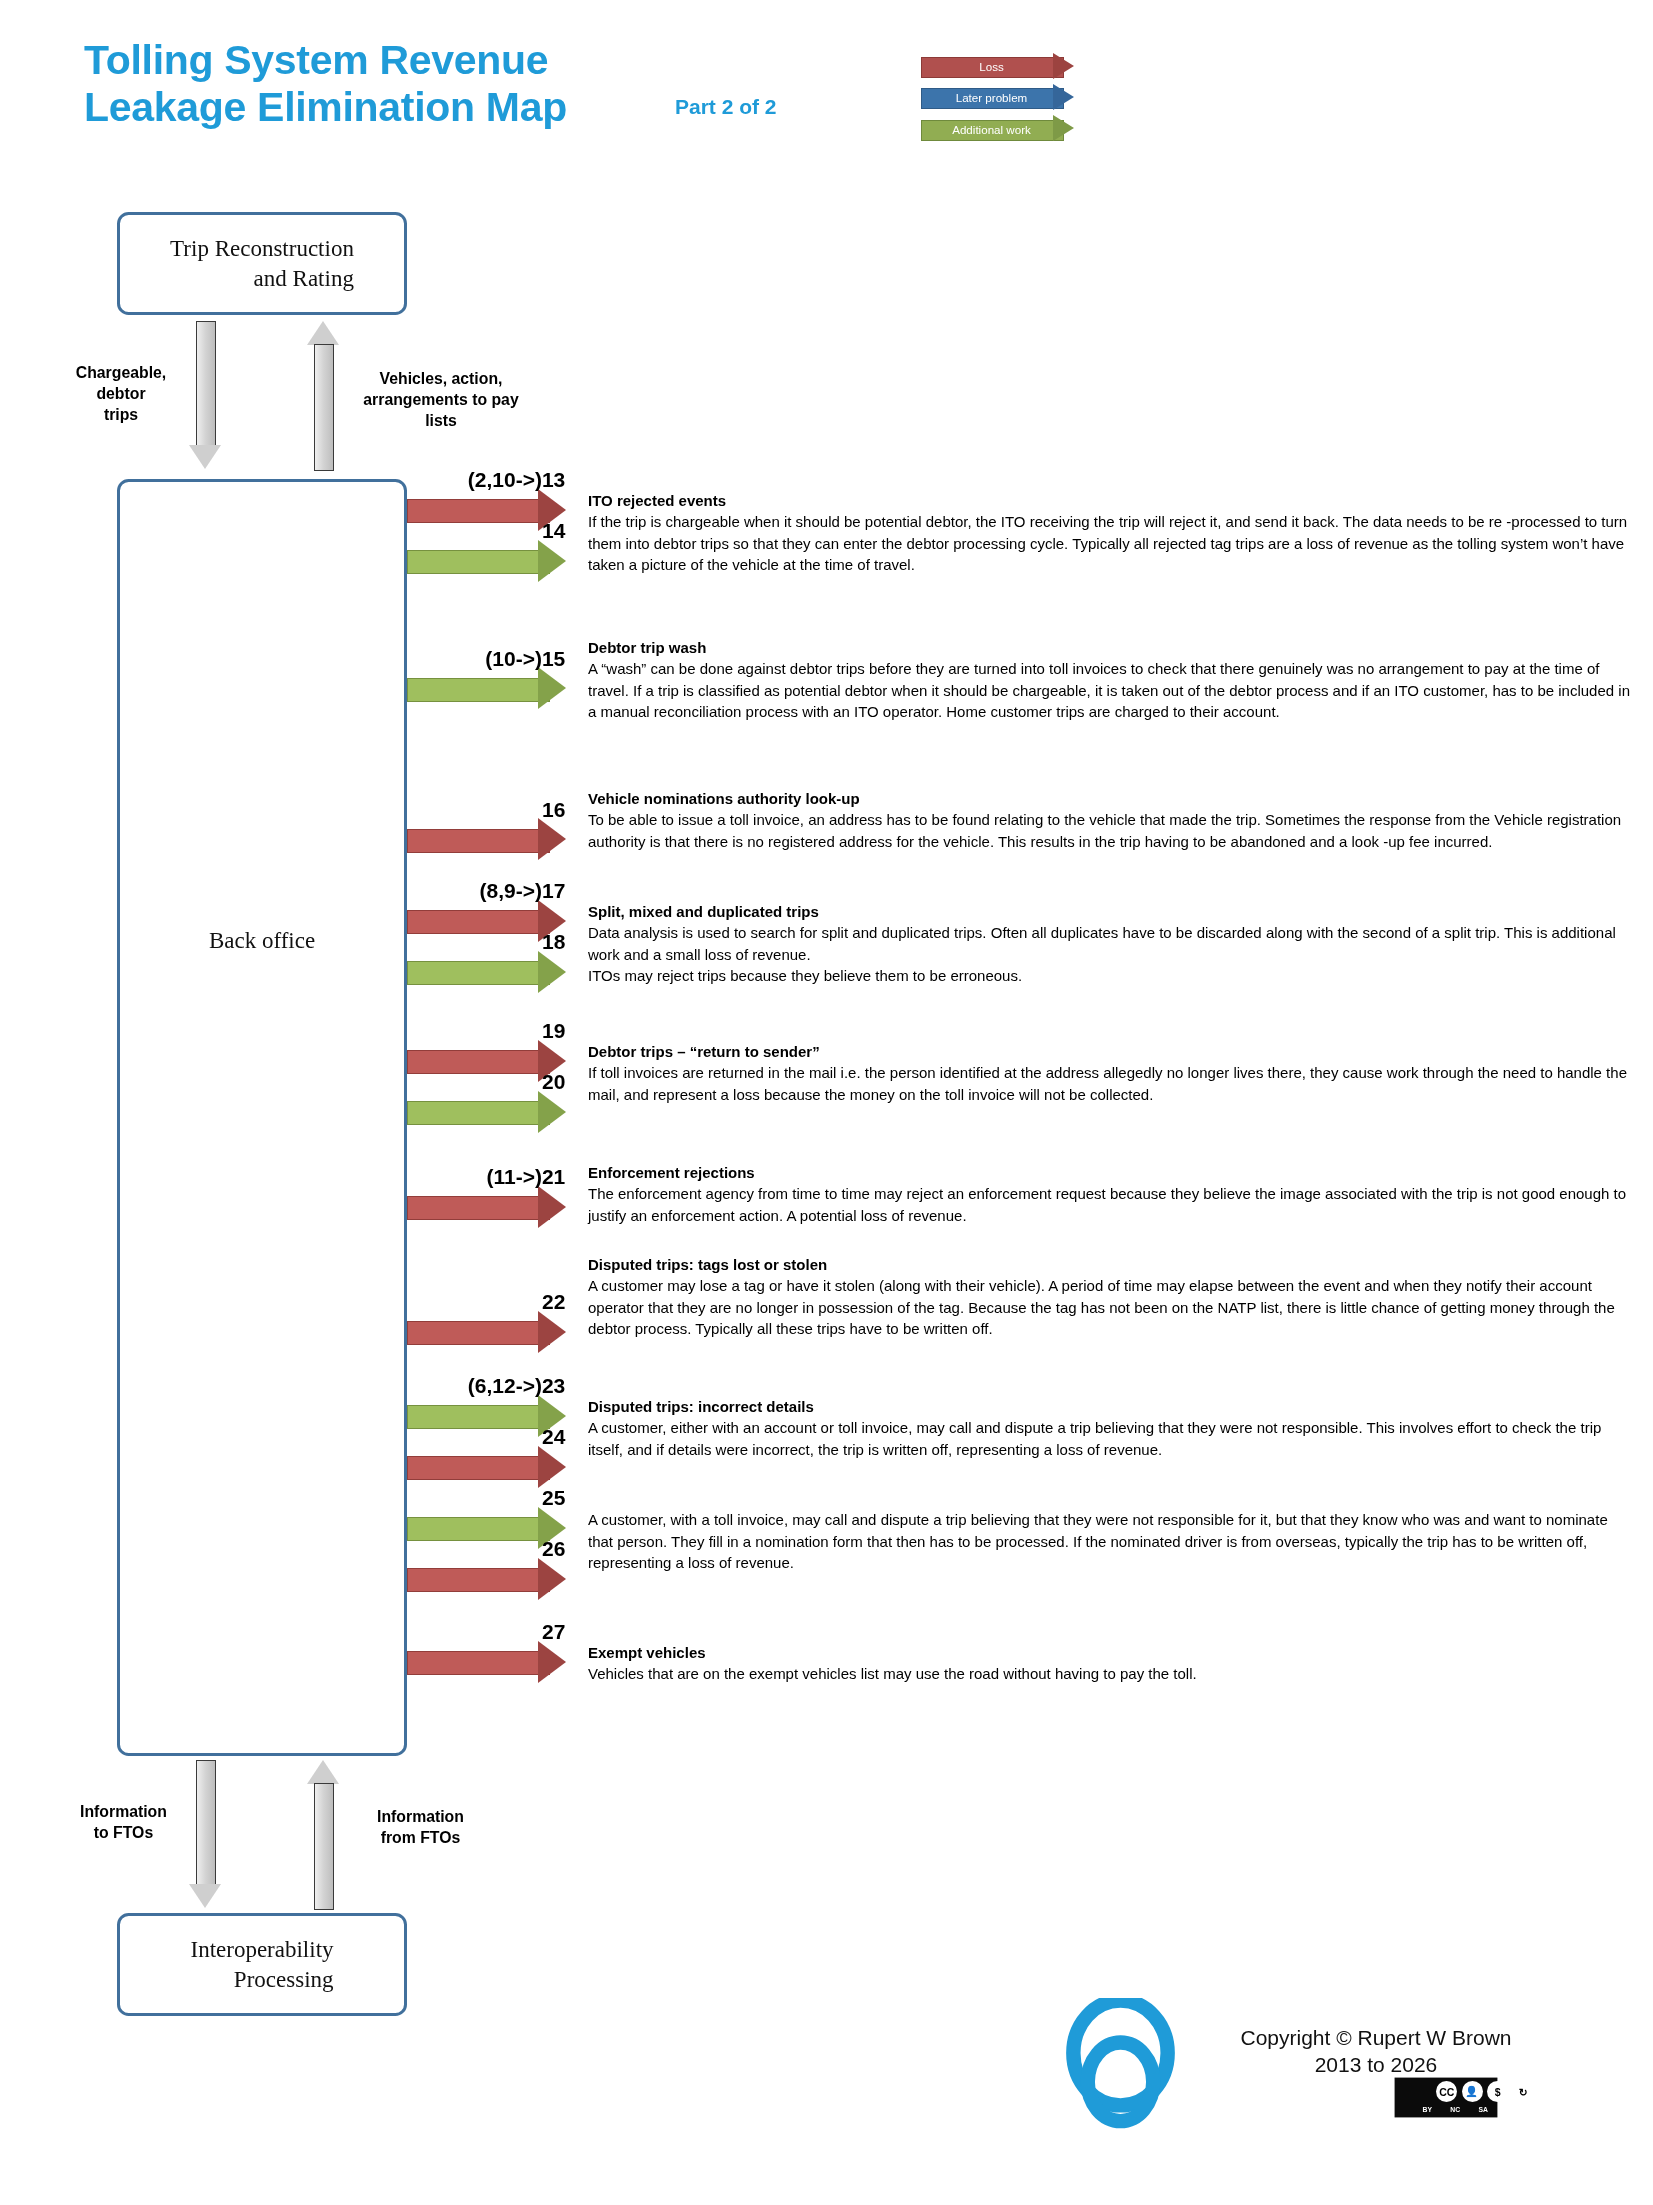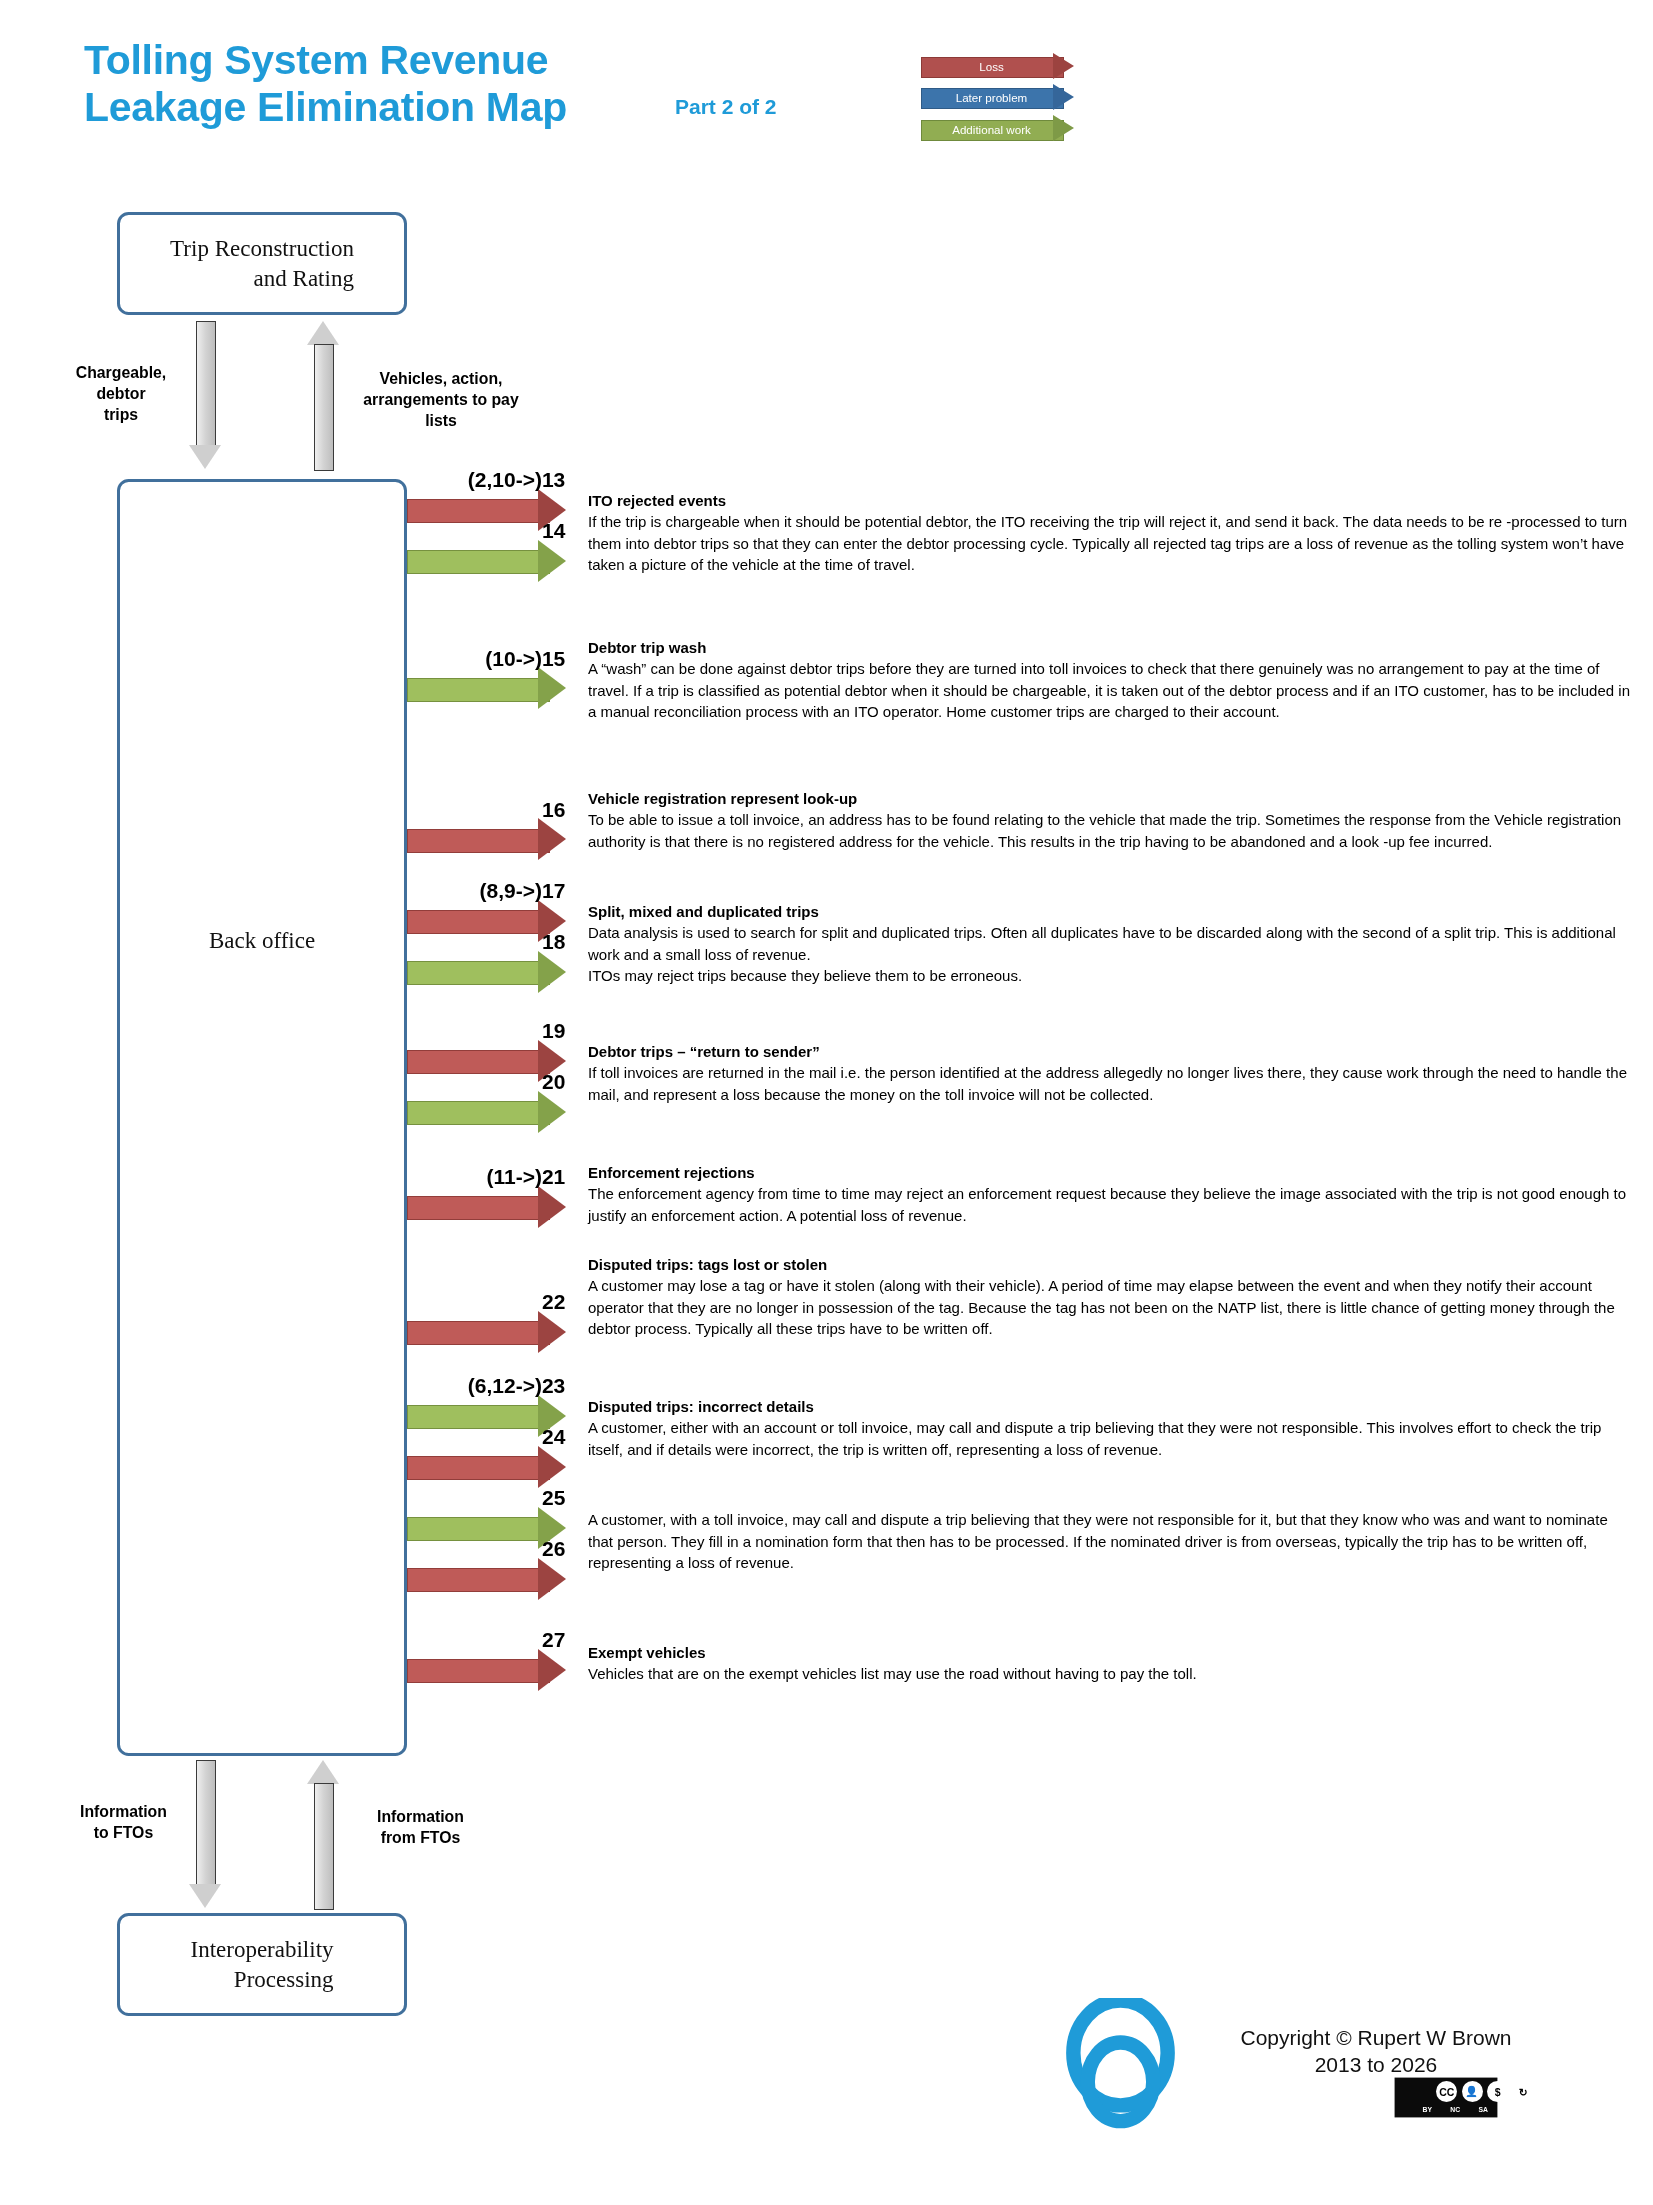--- a/index.html
+++ b/index.html
@@ -196,21 +196,21 @@
 
 <div class="section" style="top:789px;">
   <div class="arrows">
     <div class="harrow ar-red" style="top:31.5px;">
       <div class="num">16</div>
       <div class="body"></div>
       <div class="head"></div>
     </div>
   </div>
   <div class="textcol">
-    <div class="sec-title">Vehicle registration represent look-up</div>
+    <div class="sec-title">Vehicle nominations authority look-up</div>
     <div class="sec-body">To be able to issue a toll invoice, an address has to be found relating to the vehicle that made the trip. Sometimes the response from the Vehicle registration authority is that there is no registered address for the vehicle. This results in the trip having to be abandoned and a look -up fee incurred.</div>
   </div>
 </div>
 
 <div class="section" style="top:902px;">
   <div class="arrows">
     <div class="harrow ar-red" style="top:0;">
       <div class="num">(8,9-&gt;)17</div>
       <div class="body"></div>
       <div class="head"></div>
@@ -307,21 +307,21 @@
       <div class="head"></div>
     </div>
   </div>
   <div class="textcol">
     <div class="sec-body">A customer, with a toll invoice, may call and dispute a trip believing that they were not responsible for it, but that they know who was and want to nominate that person. They fill in a nomination form that then has to be processed. If the nominated driver is from overseas, typically the trip has to be written off, representing a loss of revenue.</div>
   </div>
 </div>
 
 <div class="section" style="top:1643px;">
   <div class="arrows">
-    <div class="harrow ar-red" style="top:8px;text-decoration:underline;">
+    <div class="harrow ar-red" style="top:0;text-decoration:underline;">
       <div class="num">27</div>
       <div class="body"></div>
       <div class="head"></div>
     </div>
   </div>
   <div class="textcol">
     <div class="sec-title">Exempt vehicles</div>
     <div class="sec-body">Vehicles that are on the exempt vehicles list may use the road without having to pay the toll.</div>
   </div>
 </div>

